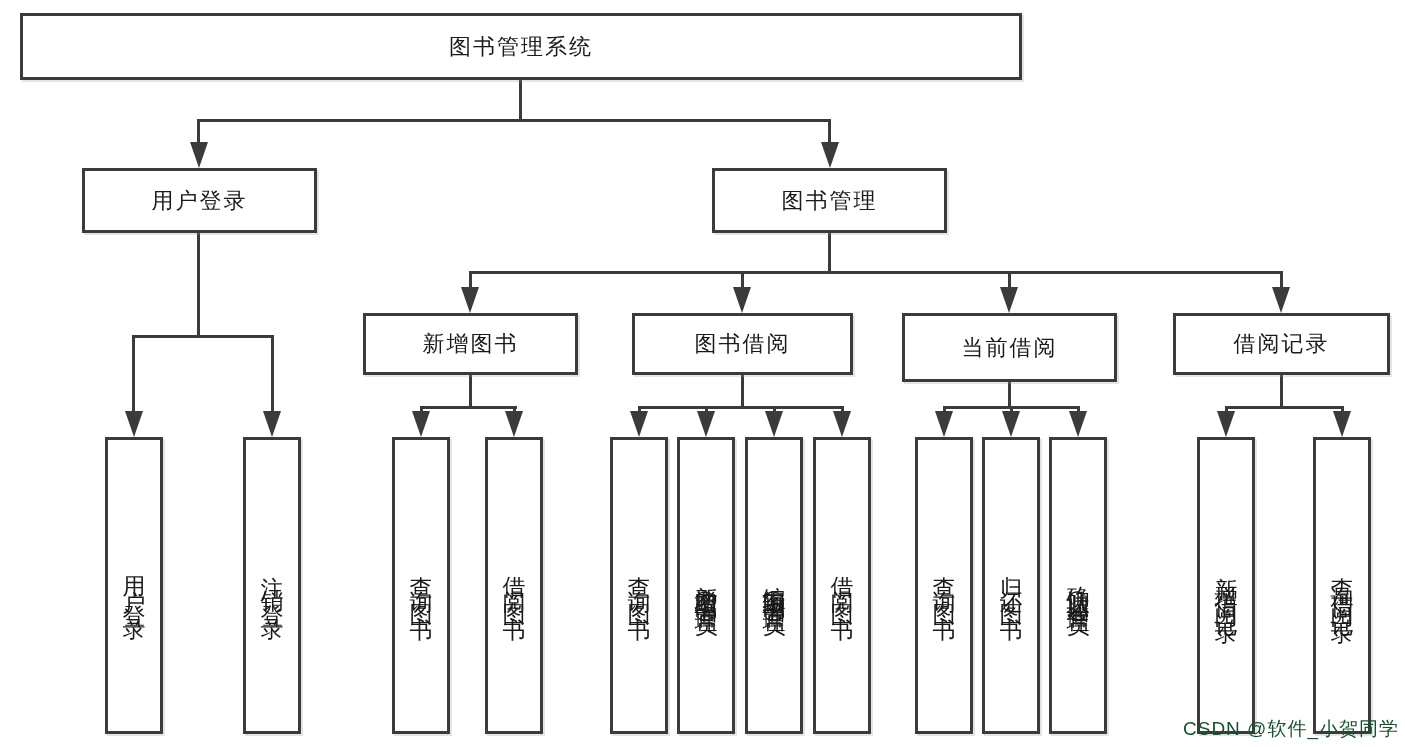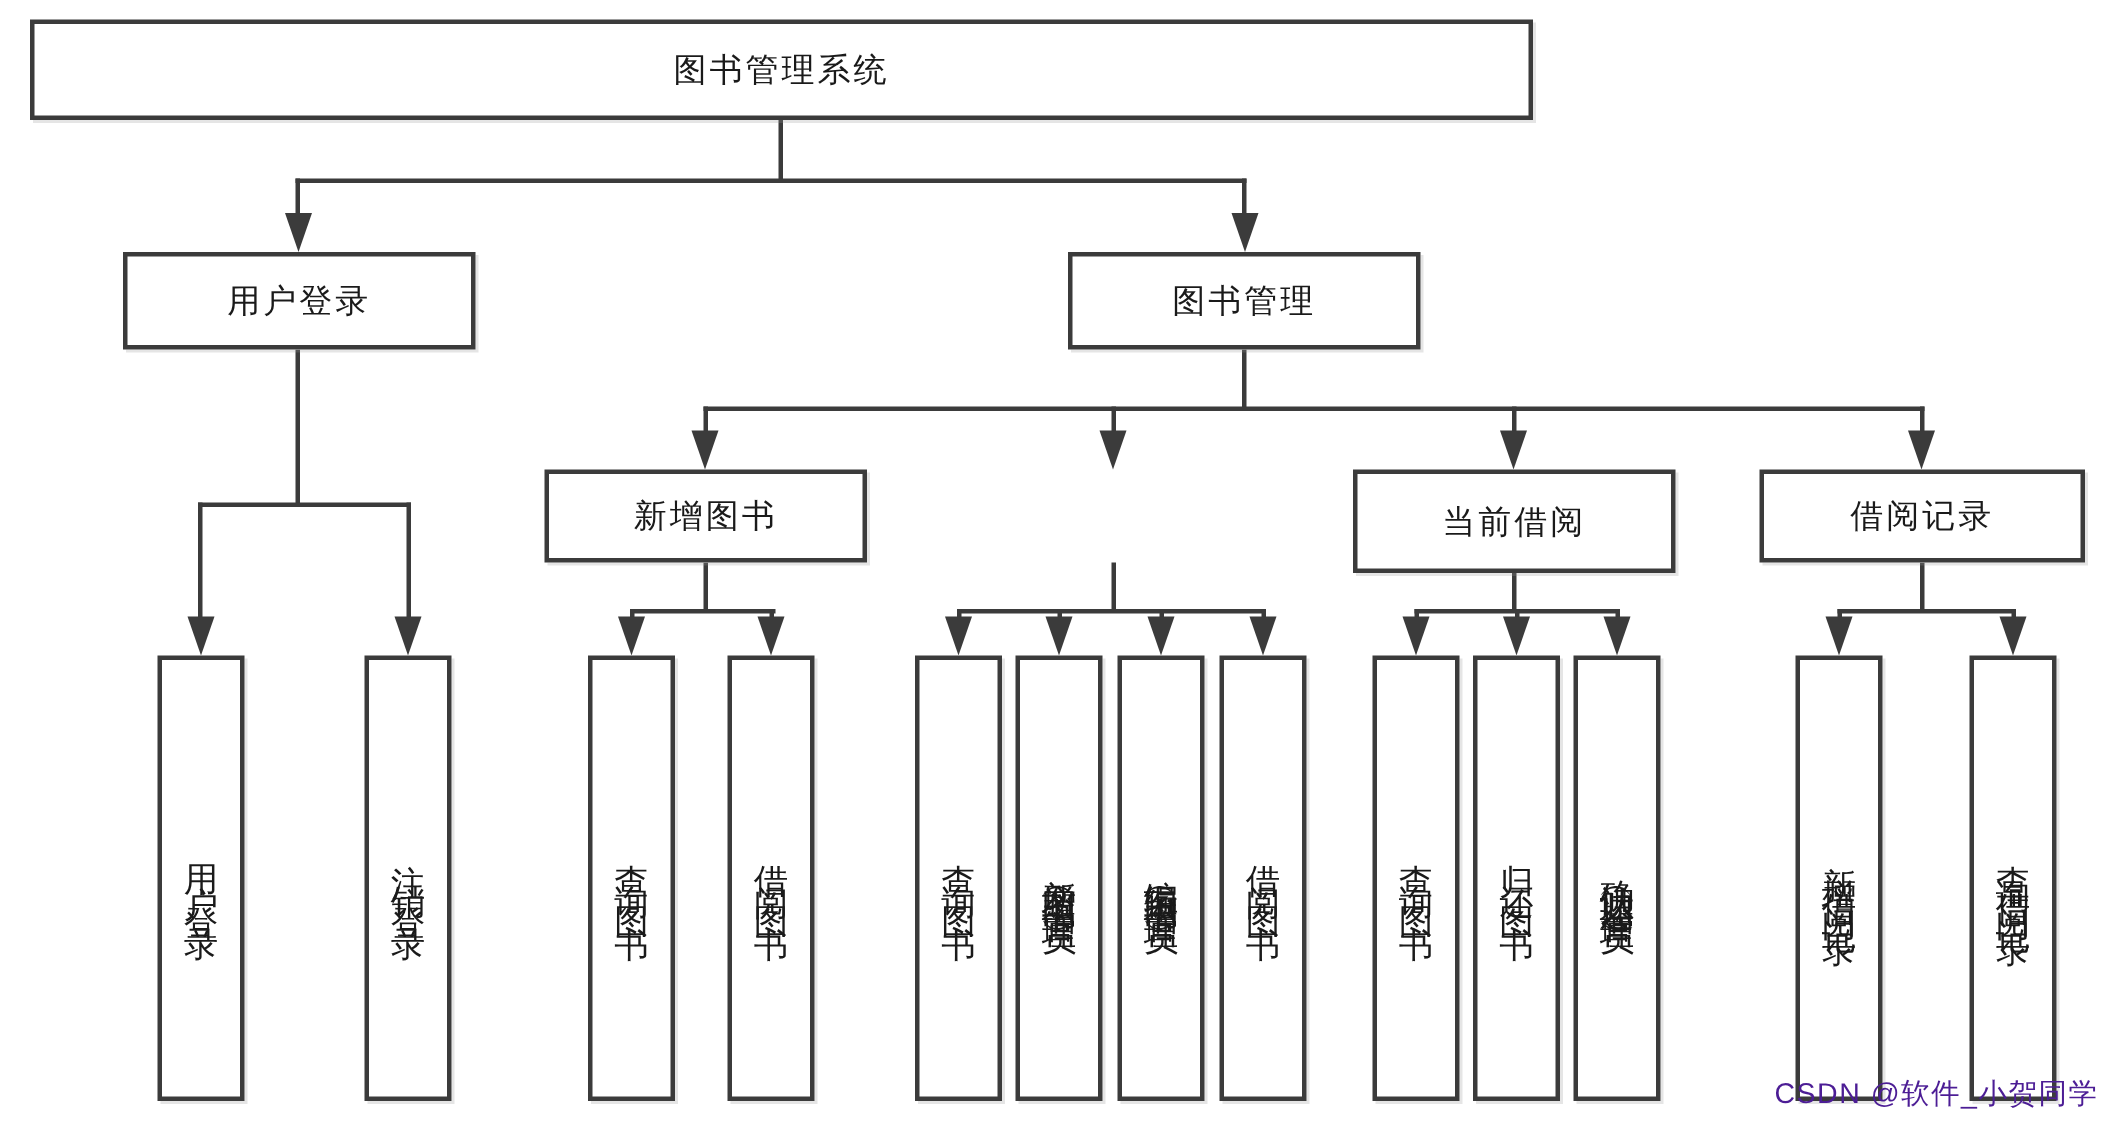--- a/index.html
+++ b/index.html
@@ -55,21 +55,21 @@
     border-right: 9px solid transparent;
     border-top: 26px solid #3b3b3b;
     z-index: 1;
   }
   .watermark {
     position: absolute;
     left: 1183px;
     top: 716px;
     font-size: 19px;
     letter-spacing: 1px;
-    color: #4c1d95;
+    color: #14532d;
     white-space: nowrap;
     z-index: 5;
   }
 </style>
 </head>
 <body>
 
 <div class="canvas">
 
   <div class="node h" style="left:20px; top:13px; width:1002px; height:67px;">
@@ -104,20 +104,23 @@
   <div class="line" style="left:1008px; top:271px; width:3px; height:18px;"></div>
   <div class="line" style="left:1280px; top:271px; width:3px; height:18px;"></div>
   <div class="arw" style="left:461px; top:287px;"></div>
   <div class="arw" style="left:733px; top:287px;"></div>
   <div class="arw" style="left:1000px; top:287px;"></div>
   <div class="arw" style="left:1272px; top:287px;"></div>
 
   <div class="node h" style="left:363px; top:313px; width:215px; height:62px;">
     <span>新增图书</span>
   </div>
+  <div class="node h" style="left:632px; top:313px; width:221px; height:62px;">
+    <span>图书借阅</span>
+  </div>
   <div class="node h" style="left:902px; top:313px; width:215px; height:69px;">
     <span>当前借阅</span>
   </div>
   <div class="node h" style="left:1173px; top:313px; width:217px; height:62px;">
     <span>借阅记录</span>
   </div>
 
   <div class="line" style="left:469px; top:375px; width:3px; height:33px;"></div>
   <div class="line" style="left:420px; top:406px; width:97px; height:3px;"></div>
   <div class="line" style="left:420px; top:406px; width:3px; height:8px;"></div>

